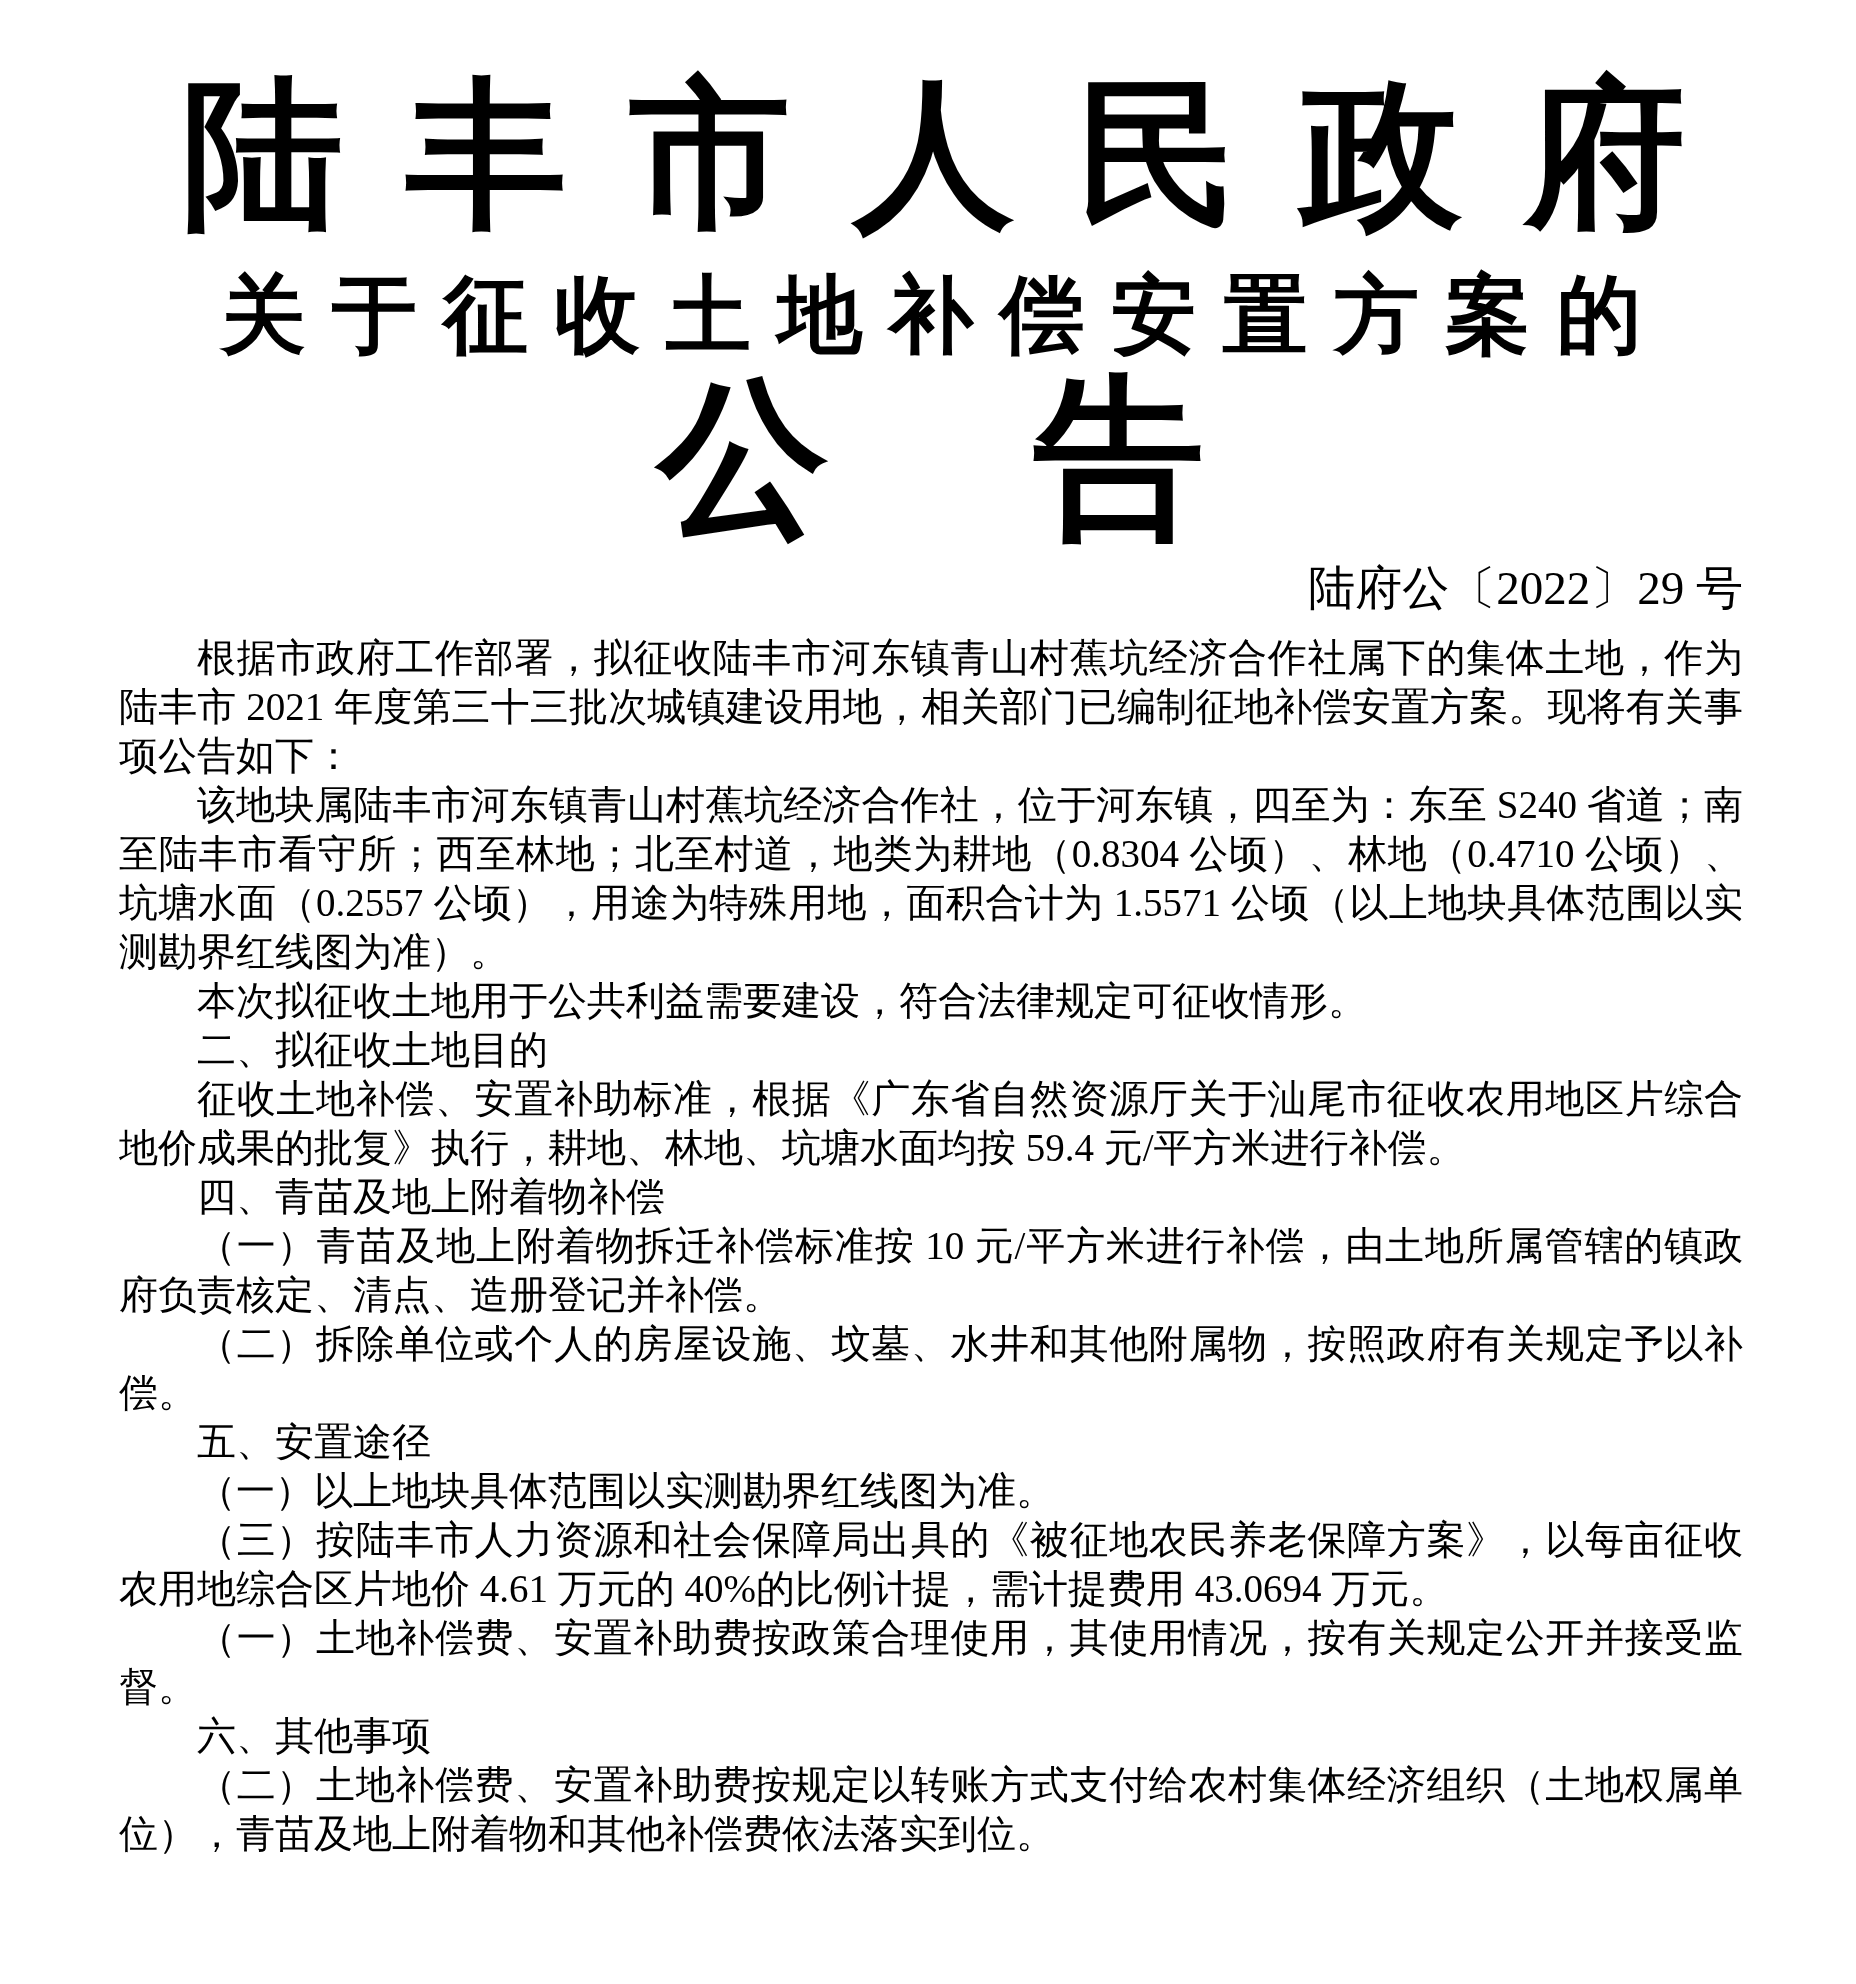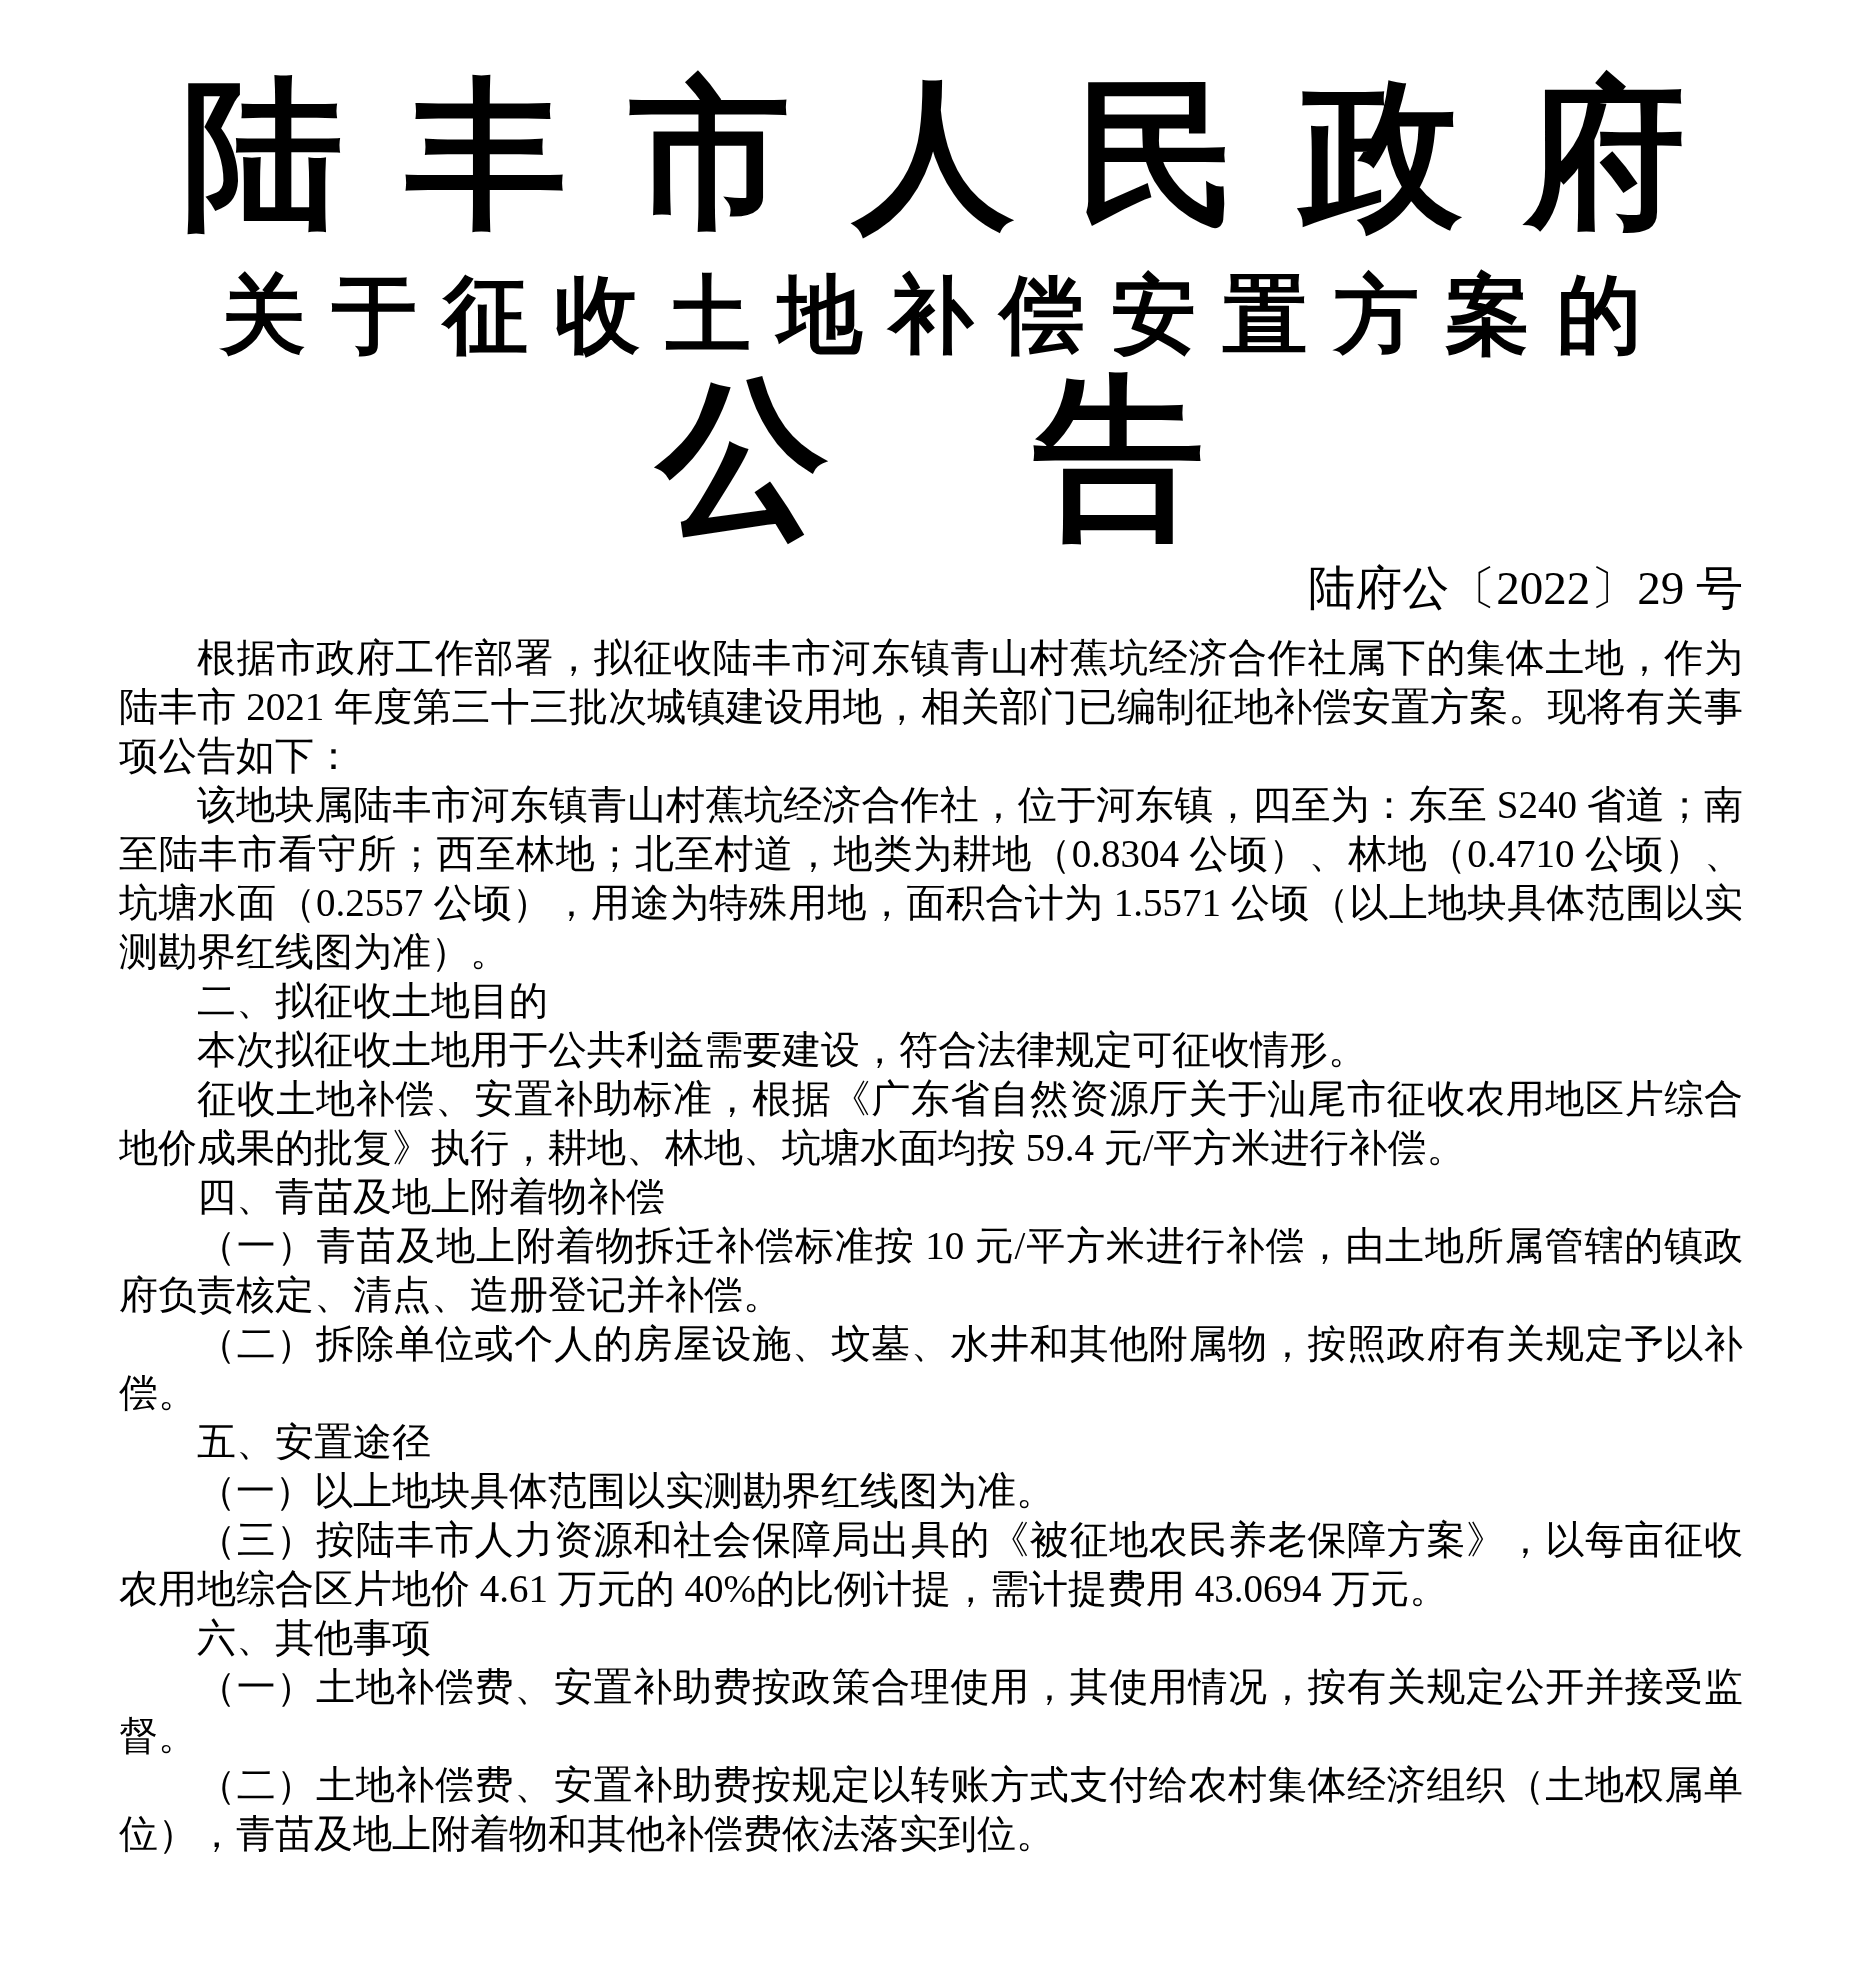--- a/index.html
+++ b/index.html
@@ -72,29 +72,29 @@
 
   <h2 class="subject-title">关于征收土地补偿安置方案的</h2>
 
   <h2 class="announcement-title">公　告</h2>
 
   <div class="doc-number">陆府公〔2022〕29 号</div>
 
   <div class="body-text">
     <p>根据市政府工作部署，拟征收陆丰市河东镇青山村蕉坑经济合作社属下的集体土地，作为陆丰市 2021 年度第三十三批次城镇建设用地，相关部门已编制征地补偿安置方案。现将有关事项公告如下：</p>
     <p>该地块属陆丰市河东镇青山村蕉坑经济合作社，位于河东镇，四至为：东至 S240 省道；南至陆丰市看守所；西至林地；北至村道，地类为耕地（0.8304 公顷）、林地（0.4710 公顷）、坑塘水面（0.2557 公顷），用途为特殊用地，面积合计为 1.5571 公顷（以上地块具体范围以实测勘界红线图为准）。</p>
+    <p>本次拟征收土地用于公共利益需要建设，符合法律规定可征收情形。</p>
     <p>二、拟征收土地目的</p>
-    <p>本次拟征收土地用于公共利益需要建设，符合法律规定可征收情形。</p>
     <p>征收土地补偿、安置补助标准，根据《广东省自然资源厅关于汕尾市征收农用地区片综合地价成果的批复》执行，耕地、林地、坑塘水面均按 59.4 元/平方米进行补偿。</p>
     <p>四、青苗及地上附着物补偿</p>
     <p>（一）青苗及地上附着物拆迁补偿标准按 10 元/平方米进行补偿，由土地所属管辖的镇政府负责核定、清点、造册登记并补偿。</p>
     <p>（二）拆除单位或个人的房屋设施、坟墓、水井和其他附属物，按照政府有关规定予以补偿。</p>
     <p>五、安置途径</p>
     <p>（一）以上地块具体范围以实测勘界红线图为准。</p>
     <p>（三）按陆丰市人力资源和社会保障局出具的《被征地农民养老保障方案》，以每亩征收农用地综合区片地价 4.61 万元的 40%的比例计提，需计提费用 43.0694 万元。</p>
+    <p>（一）土地补偿费、安置补助费按政策合理使用，其使用情况，按有关规定公开并接受监督。</p>
     <p>六、其他事项</p>
-    <p>（一）土地补偿费、安置补助费按政策合理使用，其使用情况，按有关规定公开并接受监督。</p>
     <p>（二）土地补偿费、安置补助费按规定以转账方式支付给农村集体经济组织（土地权属单位），青苗及地上附着物和其他补偿费依法落实到位。</p>
 
   </div>
 
 </div>
 
 
 </body></html>

